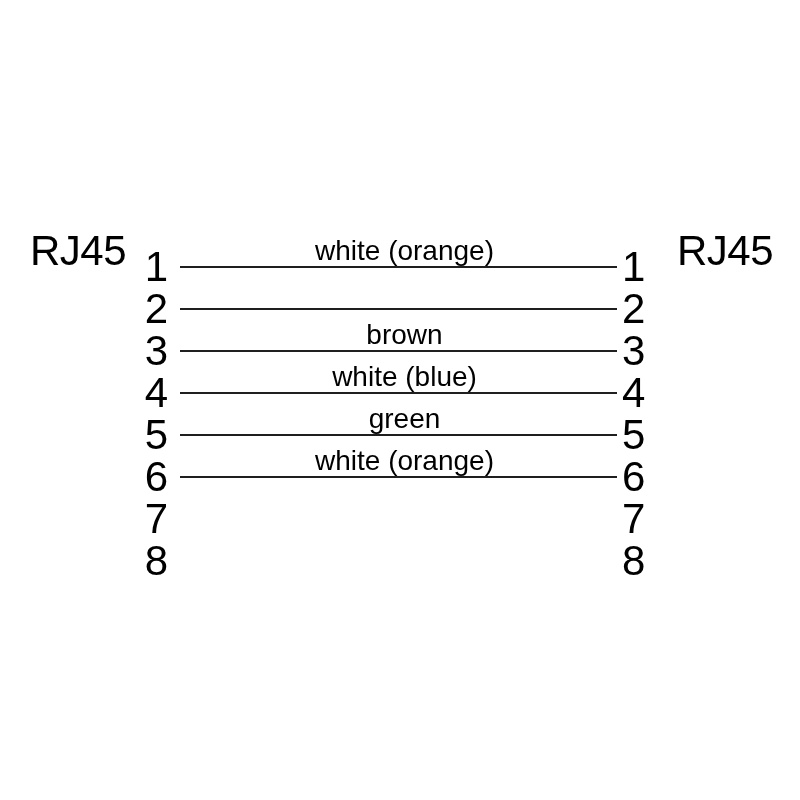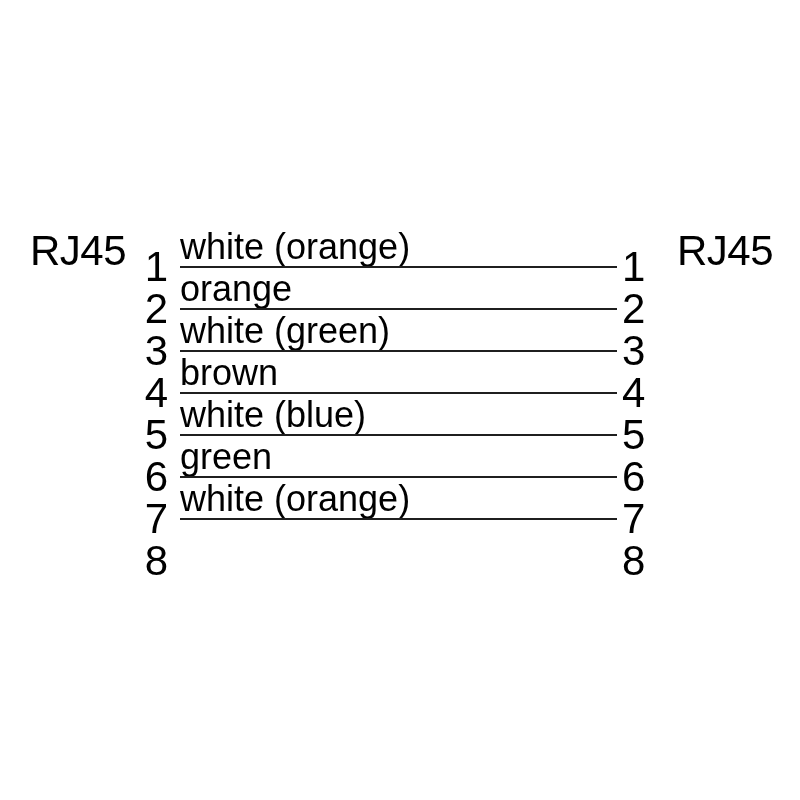--- a/index.html
+++ b/index.html
@@ -66,24 +66,25 @@
   .wire-line {
     position: absolute;
     left: 0;
     right: 0;
     bottom: 0;
     height: 2px;
     background: #1f1f1f;
   }
   .wire-label {
     position: absolute;
-    left: 0;
+    left: 12px;
     right: 0;
     bottom: 3px;
-    font-size: 36px;
+    text-align: center;
+    font-size: 28px;
     line-height: 1;
     white-space: nowrap;
   }
 </style>
 </head>
 <body>
 
 <div class="canvas">
 
   <div class="connector-label connector-left">RJ45</div>
@@ -100,25 +101,20 @@
     <span class="pin">7</span>
     <span class="pin">8</span>
   </div>
 
   <div class="wires">
     <div class="wire-row">
       <span class="wire-label">white (orange)</span>
       <span class="wire-line"></span>
     </div>
     <div class="wire-row">
-      <span class="wire-label">orange</span>
-      <span class="wire-line"></span>
-    </div>
-    <div class="wire-row">
-      <span class="wire-label">white (green)</span>
       <span class="wire-line"></span>
     </div>
     <div class="wire-row">
       <span class="wire-label">brown</span>
       <span class="wire-line"></span>
     </div>
     <div class="wire-row">
       <span class="wire-label">white (blue)</span>
       <span class="wire-line"></span>
     </div>

